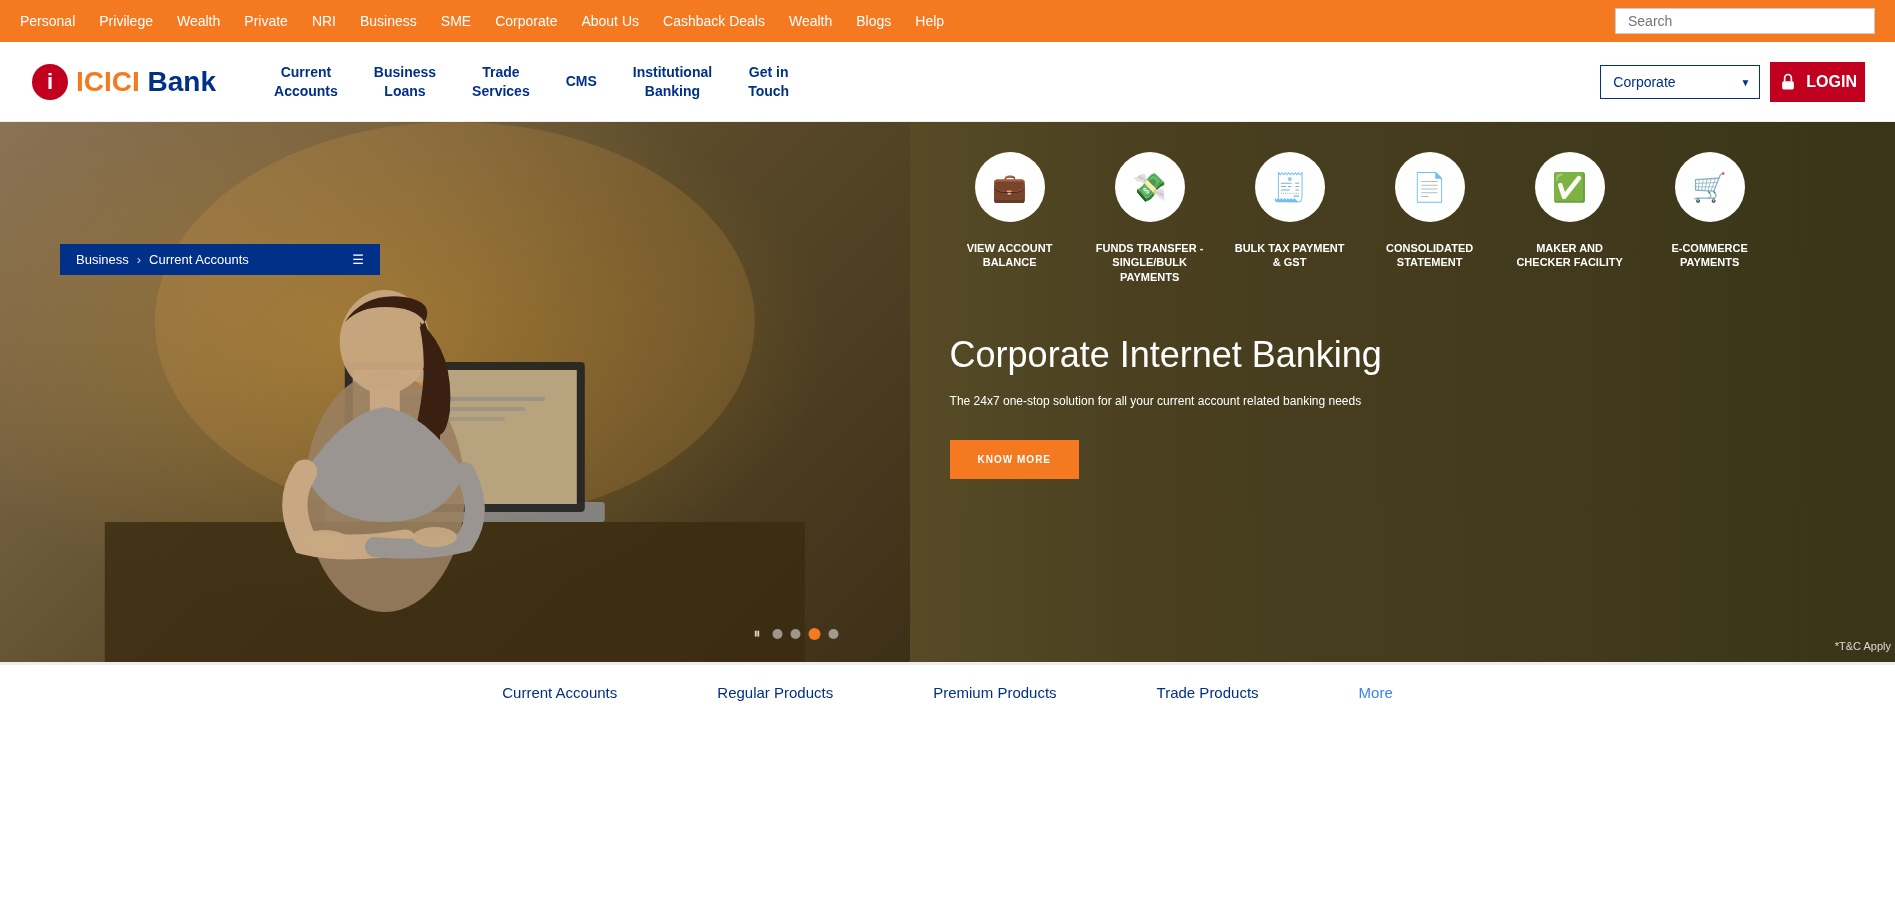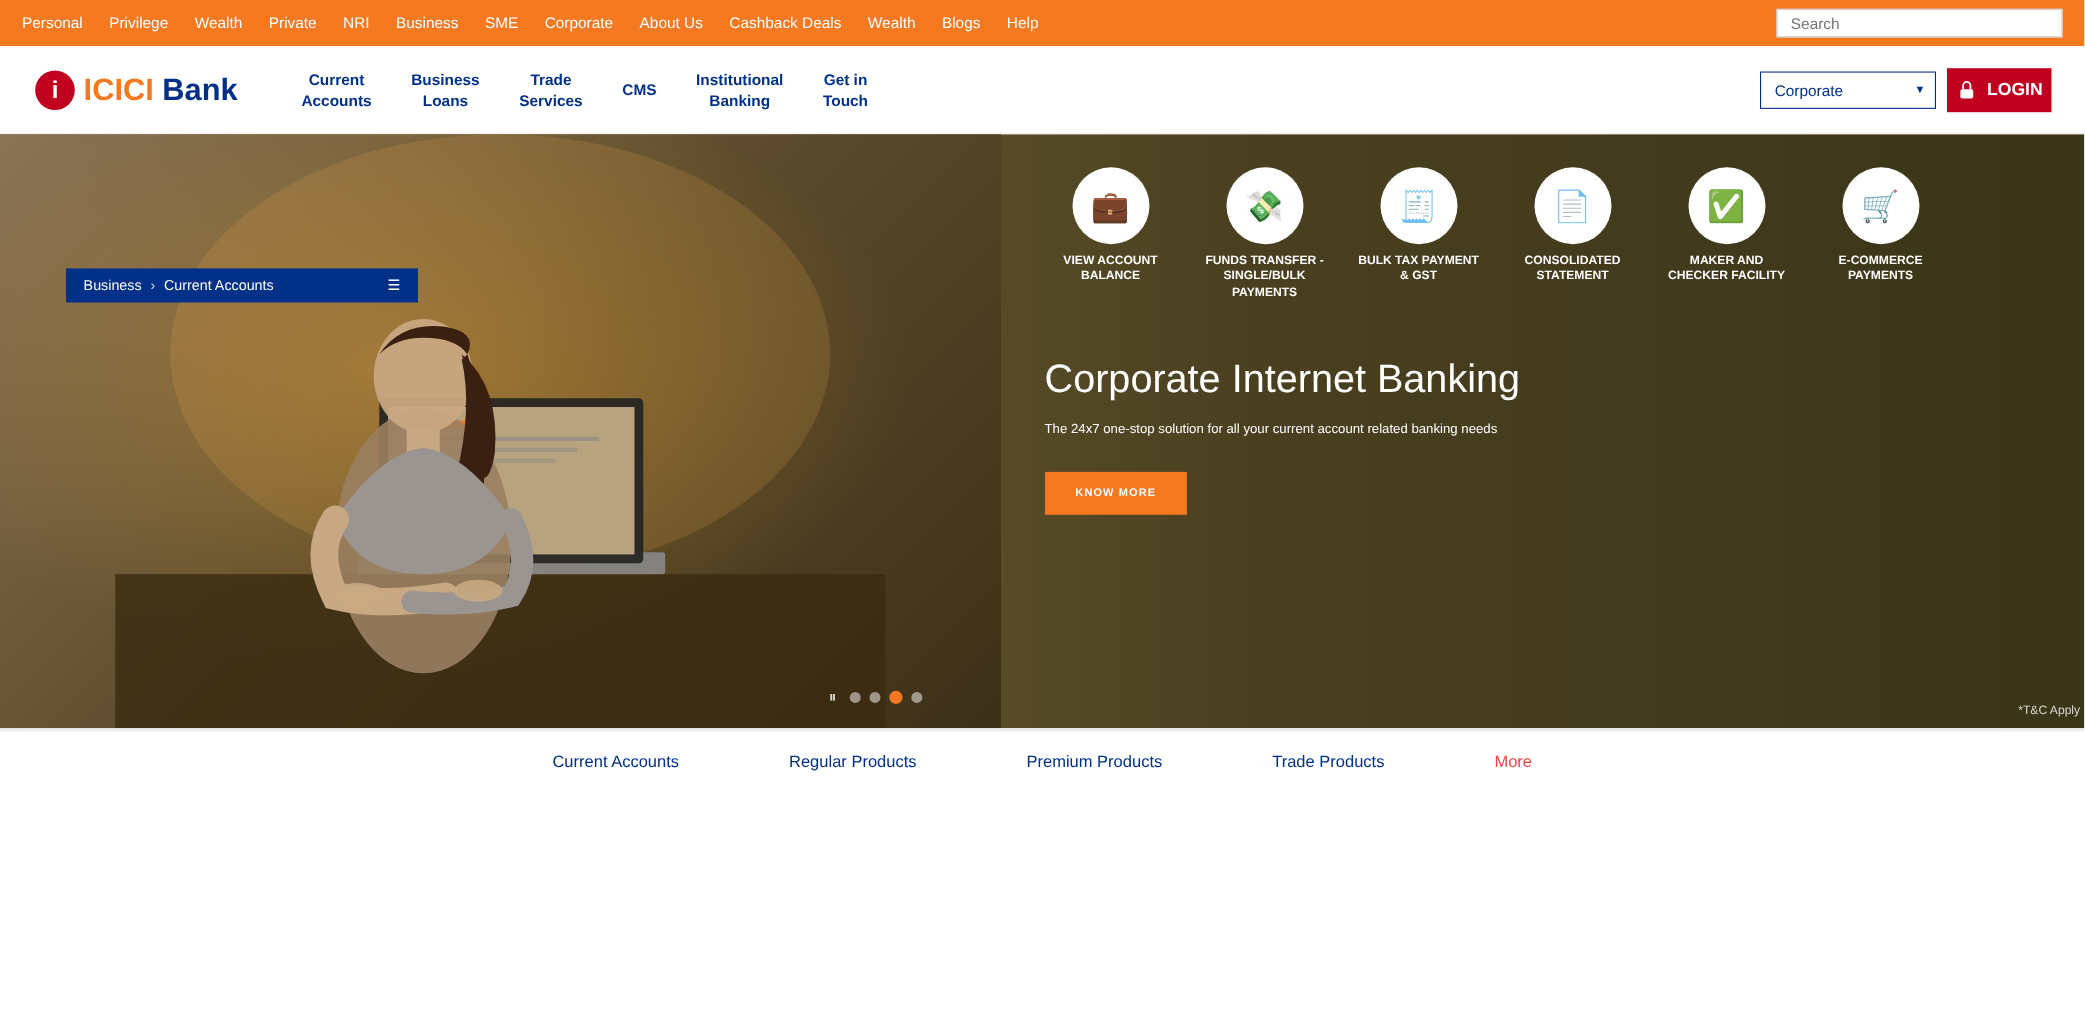--- a/index.html
+++ b/index.html
@@ -193,20 +193,21 @@
       justify-content: center;
       margin-bottom: 8px;
       font-size: 28px;
     }
     .feature-label {
       font-size: 11px;
       font-weight: bold;
       text-transform: uppercase;
       line-height: 1.3;
       color: white;
+      margin-top: 11px;
     }
     
     .hero-title {
       color: white;
       font-size: 36px;
       font-weight: 400;
       margin-bottom: 16px;
       margin-top: 10px;
     }
     .hero-subtitle {
@@ -278,21 +279,21 @@
       color: #003087;
       text-decoration: none;
       font-size: 15px;
       font-weight: 500;
       padding: 0 50px;
       height: 60px;
       display: flex;
       align-items: center;
       border-bottom: 3px solid transparent;
     }
-    .bottom-tab.more { color: #ef4444; }
+    .bottom-tab.more { color: #3b82f6; }
   </style>
 </head>
 <body>
 
 <nav class="top-nav">
   <div id="top-nav-links"><a href="#">Personal</a><a href="#">Privilege</a><a href="#">Wealth</a><a href="#">Private</a><a href="#">NRI</a><a href="#">Business</a><a href="#">SME</a><a href="#">Corporate</a><a href="#">About Us</a><a href="#">Cashback Deals</a><a href="#">Wealth</a><a href="#">Blogs</a><a href="#">Help</a></div>
   <input class="search-box" type="text" placeholder="Search" style="">
 </nav>
 
 <nav class="main-nav">

